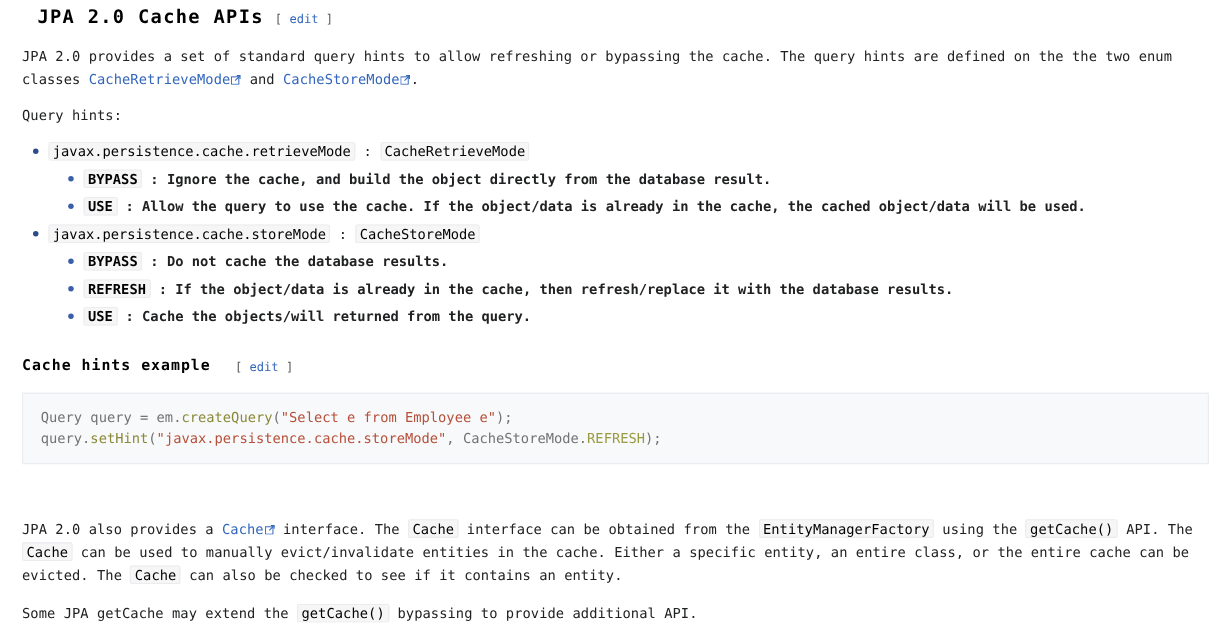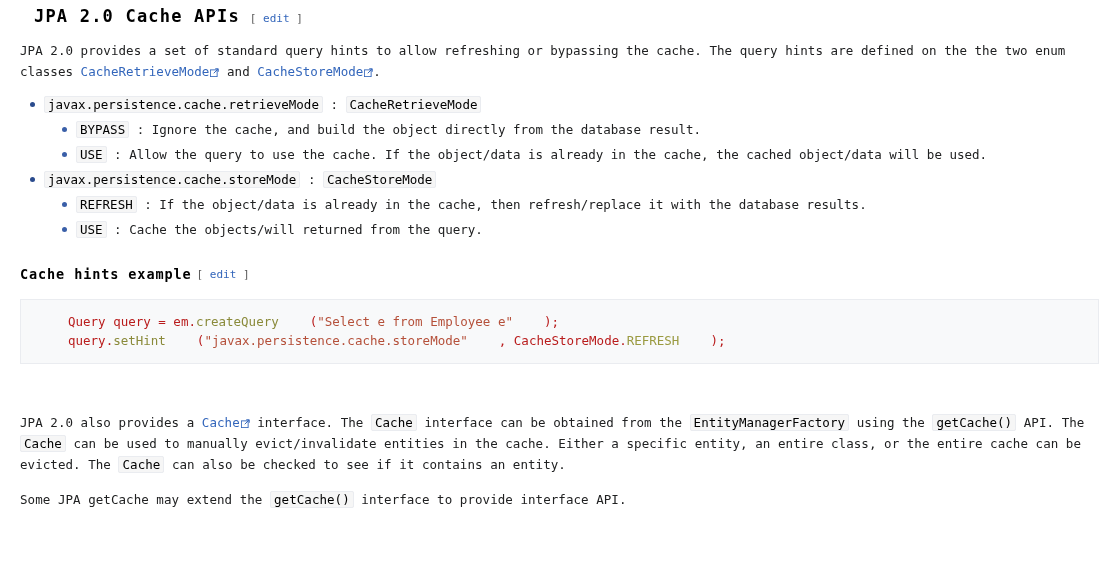--- a/index.html
+++ b/index.html
@@ -36,22 +36,22 @@
   }
   h2.subtitle {
     font-family: "DejaVu Sans Mono", "Liberation Mono", monospace;
     font-size: 13.5px;
     font-weight: bold;
     letter-spacing: 0.9px;
     color: #000000;
     margin: 24px 0 0 0;
     padding: 0;
     display: flex;
-    align-items: center;
-    gap: 5px;
+    align-items: flex-end;
+    gap: 22px;
   }
   .edit-link {
     font-size: 11px;
     font-weight: normal;
     letter-spacing: 0;
     color: #5a5a5a;
     white-space: pre;
   }
   .edit-link a {
     color: #3366bb;
@@ -94,20 +94,21 @@
   
   ul.l1 {
     list-style: none;
     margin: 10px 0 0 0;
     padding: 0 0 0 24px;
   }
   ul.l2 {
     list-style: none;
     margin: 0;
     padding: 0 0 0 32px;
+    font-weight: bold;
   }
   ul.l1 > li, ul.l2 > li {
     position: relative;
     line-height: 25px;
     color: #202122;
   }
   ul.l1 > li::before, ul.l2 > li::before {
     content: "";
     position: absolute;
     left: -14px;
@@ -130,21 +131,21 @@
     padding: 12px 16px 13px 16px;
     line-height: 19px;
     white-space: pre;
     color: #000000;
     font-family: "DejaVu Sans Mono", "Liberation Mono", monospace;
     font-size: 12.5px;
   }
   .tok-fn   { color: #8a8a3a; }
   .tok-str  { color: #b5503a; }
   .tok-const{ color: #9a9a40; }
-  .tok-plain{ color: #b91c1c; margin-left: 31px; }
+  .tok-plain{ color: #737373; }
 
   .spacer-lg { height: 34px; }
 </style>
 </head>
 <body>
 
 <div class="page">
 
   <h1 class="title">
     <span>JPA 2.0 Cache APIs</span>
@@ -154,34 +155,36 @@
   <p class="para"><span>JPA 2.0 provides a set of standard query hints to allow refreshing or bypassing the cache. The query hints are defined on the the two enum classes </span><a class="wikilink" href="#"><span>CacheRetrieveMode</span><span class="ext-icon"><svg width="9" height="9" viewBox="0 0 12 12">
             <rect x="0.5" y="2.5" width="9" height="9" fill="none" stroke="#3366bb" stroke-width="1.2"></rect>
             <path d="M5 7 L10.5 1.5" stroke="#3366bb" stroke-width="1.3"></path>
             <path d="M7 1 H11 V5" fill="none" stroke="#3366bb" stroke-width="1.3"></path>
           </svg></span></a><span> and </span><a class="wikilink" href="#"><span>CacheStoreMode</span><span class="ext-icon"><svg width="9" height="9" viewBox="0 0 12 12">
             <rect x="0.5" y="2.5" width="9" height="9" fill="none" stroke="#3366bb" stroke-width="1.2"></rect>
             <path d="M5 7 L10.5 1.5" stroke="#3366bb" stroke-width="1.3"></path>
             <path d="M7 1 H11 V5" fill="none" stroke="#3366bb" stroke-width="1.3"></path>
           </svg></span></a><span>.</span></p>
 
+  <p class="para tight">Query hints:</p>
 
   <ul class="l1">
 
     <li>
       <code>javax.persistence.cache.retrieveMode</code><span> : </span><code>CacheRetrieveMode</code>
       <ul class="l2">
         <li><code>BYPASS</code><span> : </span><span>Ignore the cache, and build the object directly from the database result.</span></li>
         <li><code>USE</code><span> : </span><span>Allow the query to use the cache. If the object/data is already in the cache, the cached object/data will be used.</span></li>
       </ul>
     </li>
 
     <li>
       <code>javax.persistence.cache.storeMode</code><span> : </span><code>CacheStoreMode</code>
       <ul class="l2">
+        <li><code>BYPASS</code><span> : </span><span>Do not cache the database results.</span></li>
         <li><code>REFRESH</code><span> : </span><span>If the object/data is already in the cache, then refresh/replace it with the database results.</span></li>
         <li><code>USE</code><span> : </span><span>Cache the objects/will returned from the query.</span></li>
       </ul>
     </li>
 
   </ul>
 
   <h2 class="subtitle">
     <span>Cache hints example</span>
     <span class="edit-link"><span>[ </span><a href="#">edit</a><span> ]</span></span>
@@ -191,15 +194,15 @@
 <span class="tok-plain">query.</span><span class="tok-fn">setHint</span><span class="tok-plain">(</span><span class="tok-str">"javax.persistence.cache.storeMode"</span><span class="tok-plain">, CacheStoreMode.</span><span class="tok-const">REFRESH</span><span class="tok-plain">);</span></div>
 
   <div class="spacer-lg"></div>
 
   <p class="para"><span>JPA 2.0 also provides a </span><a class="wikilink" href="#"><span>Cache</span><span class="ext-icon"><svg width="9" height="9" viewBox="0 0 12 12">
             <rect x="0.5" y="2.5" width="9" height="9" fill="none" stroke="#3366bb" stroke-width="1.2"></rect>
             <path d="M5 7 L10.5 1.5" stroke="#3366bb" stroke-width="1.3"></path>
             <path d="M7 1 H11 V5" fill="none" stroke="#3366bb" stroke-width="1.3"></path>
           </svg></span></a><span> interface. The </span><code>Cache</code><span> interface can be obtained from the </span><code>EntityManagerFactory</code><span> using the </span><code>getCache()</code><span> API. The </span><code>Cache</code><span> can be used to manually evict/invalidate entities in the cache. Either a specific entity, an entire class, or the entire cache can be evicted. The </span><code>Cache</code><span> can also be checked to see if it contains an entity.</span></p>
 
-  <p class="para"><span>Some JPA getCache may extend the </span><code>getCache()</code><span> interface to provide interface API.</span></p>
+  <p class="para"><span>Some JPA getCache may extend the </span><code>getCache()</code><span> bypassing to provide additional API.</span></p>
 
 </div>
 
 </body></html>

